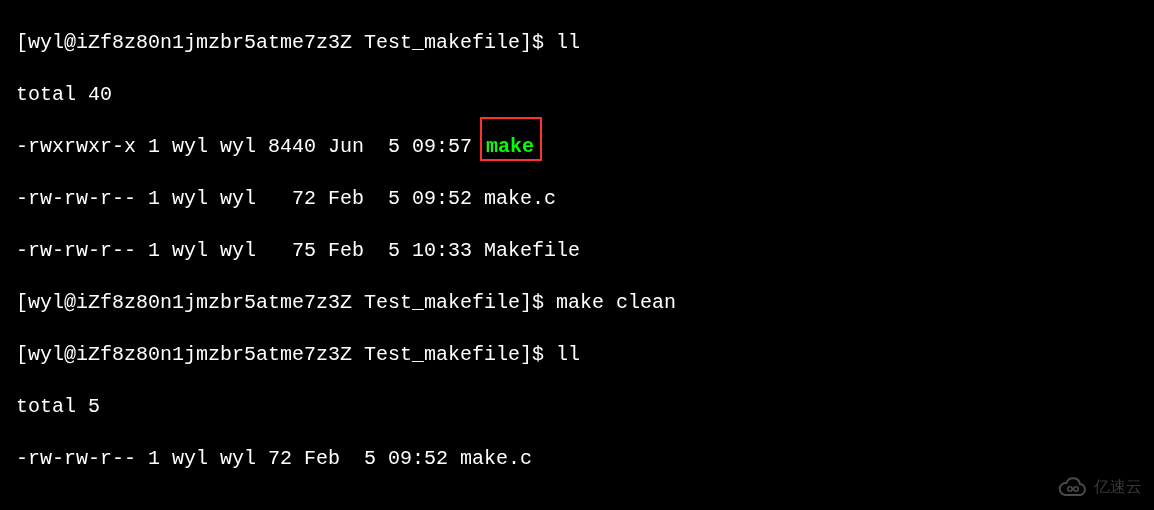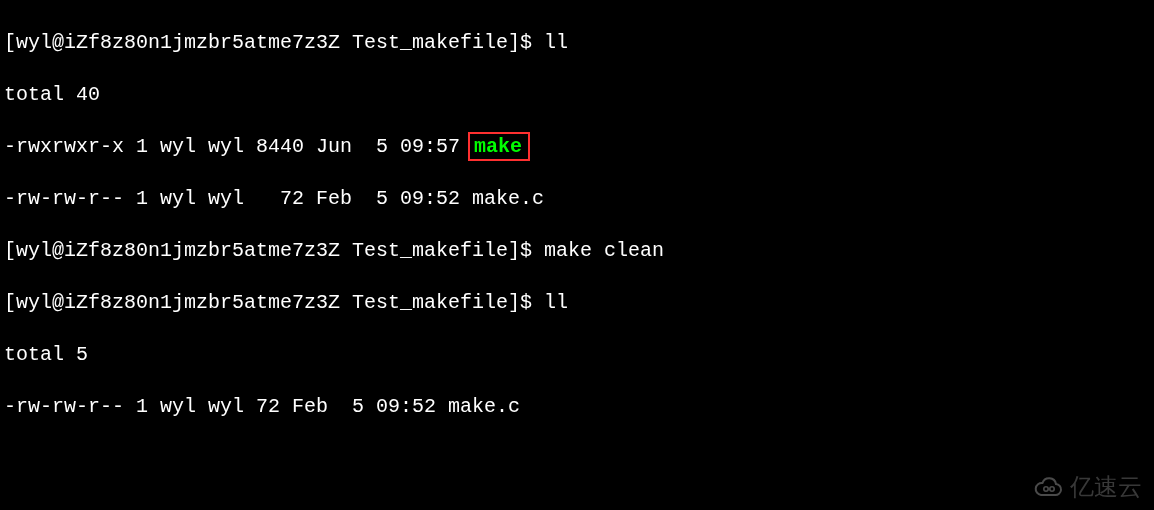--- a/index.html
+++ b/index.html
@@ -12,55 +12,56 @@
     font-size: 20px;
     line-height: 26px;
     color: #fff;
     overflow: hidden;
     position: relative;
   }
   .terminal {
     padding: 4px 4px;
     white-space: pre;
   }
-  .line { display: block; }
+  .line { display: block; margin-left: 12px; }
   .prompt { color: #fff; }
   .cmd { color: #fff; }
   .exec {
     color: #00ff00;
     font-weight: bold;
   }
   .highlight-box {
     border: 2px solid #ff3030;
-    padding: 1px 6px 1px 4px;
+    padding: 16px 6px 1px 4px;
     margin-left: -4px;
   }
   .watermark {
     position: absolute;
     right: 12px;
     bottom: 10px;
     display: flex;
     align-items: center;
     gap: 6px;
     opacity: 0.55;
     color: #666;
     font-family: sans-serif;
-    font-size: 24px;
+    font-size: 16px;
     pointer-events: none;
   }
   .watermark svg { display: block; }
 </style>
 </head>
 <body>
 
 <div class="terminal">
 <span class="line"><span class="prompt">[wyl@iZf8z80n1jmzbr5atme7z3Z Test_makefile]$ </span><span class="cmd">ll</span></span>
 <span class="line">total 40</span>
 <span class="line"><span>-rwxrwxr-x 1 wyl wyl 8440 Jun  5 09:57</span> <span class="highlight-box"><span class="exec">make</span></span></span>
 <span class="line">-rw-rw-r-- 1 wyl wyl   72 Feb  5 09:52 make.c</span>
+<span class="line">-rw-rw-r-- 1 wyl wyl   75 Feb  5 10:33 Makefile</span>
 <span class="line"><span class="prompt">[wyl@iZf8z80n1jmzbr5atme7z3Z Test_makefile]$ </span><span class="cmd">make clean</span></span>
 <span class="line"><span class="prompt">[wyl@iZf8z80n1jmzbr5atme7z3Z Test_makefile]$ </span><span class="cmd">ll</span></span>
 <span class="line">total 5</span>
 <span class="line">-rw-rw-r-- 1 wyl wyl 72 Feb  5 09:52 make.c</span>
 
 
 </div>
 
 <div class="watermark">
   <svg width="30" height="22" viewBox="0 0 30 22">

